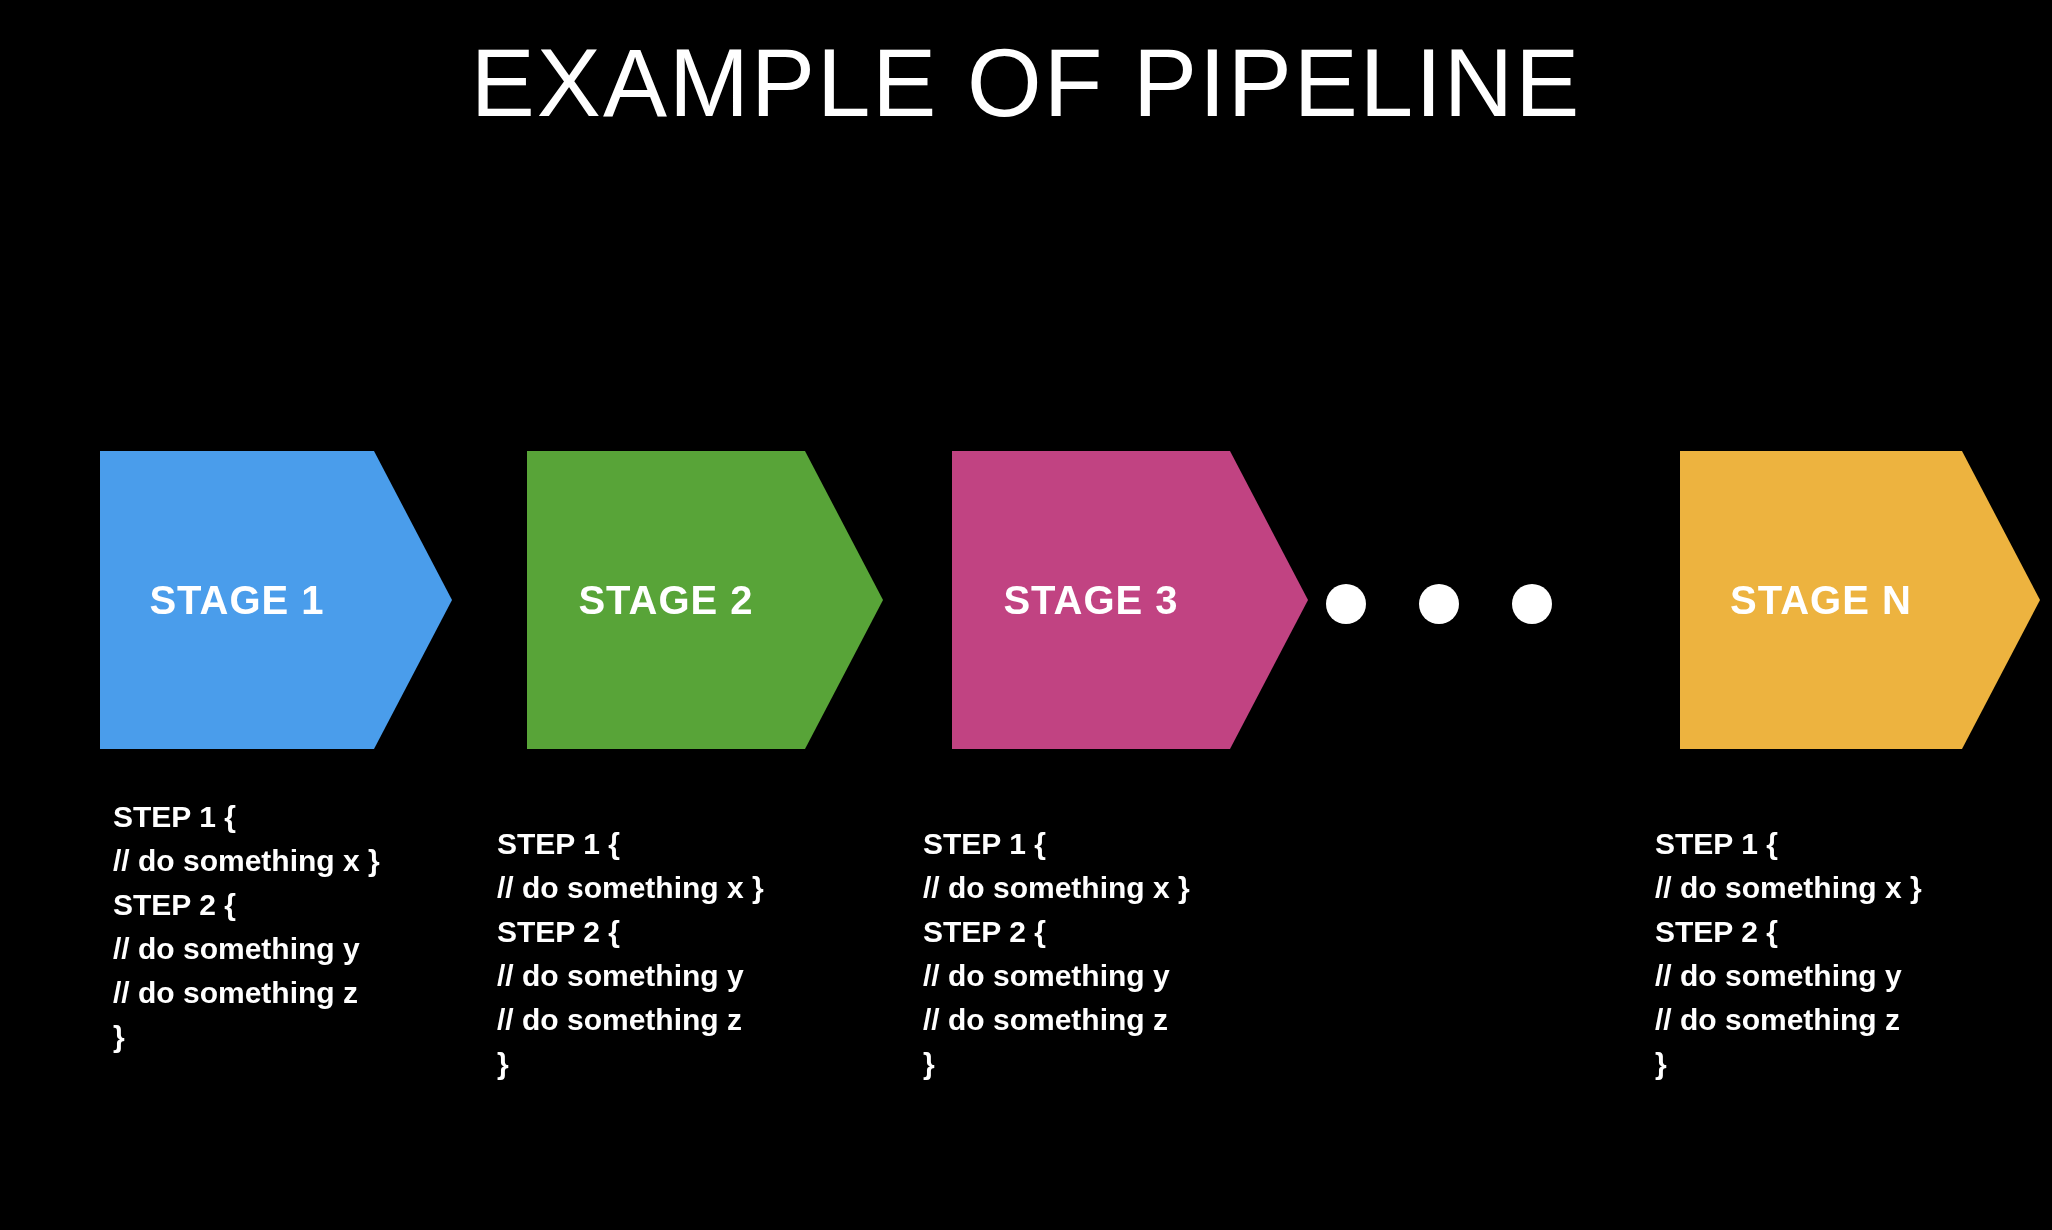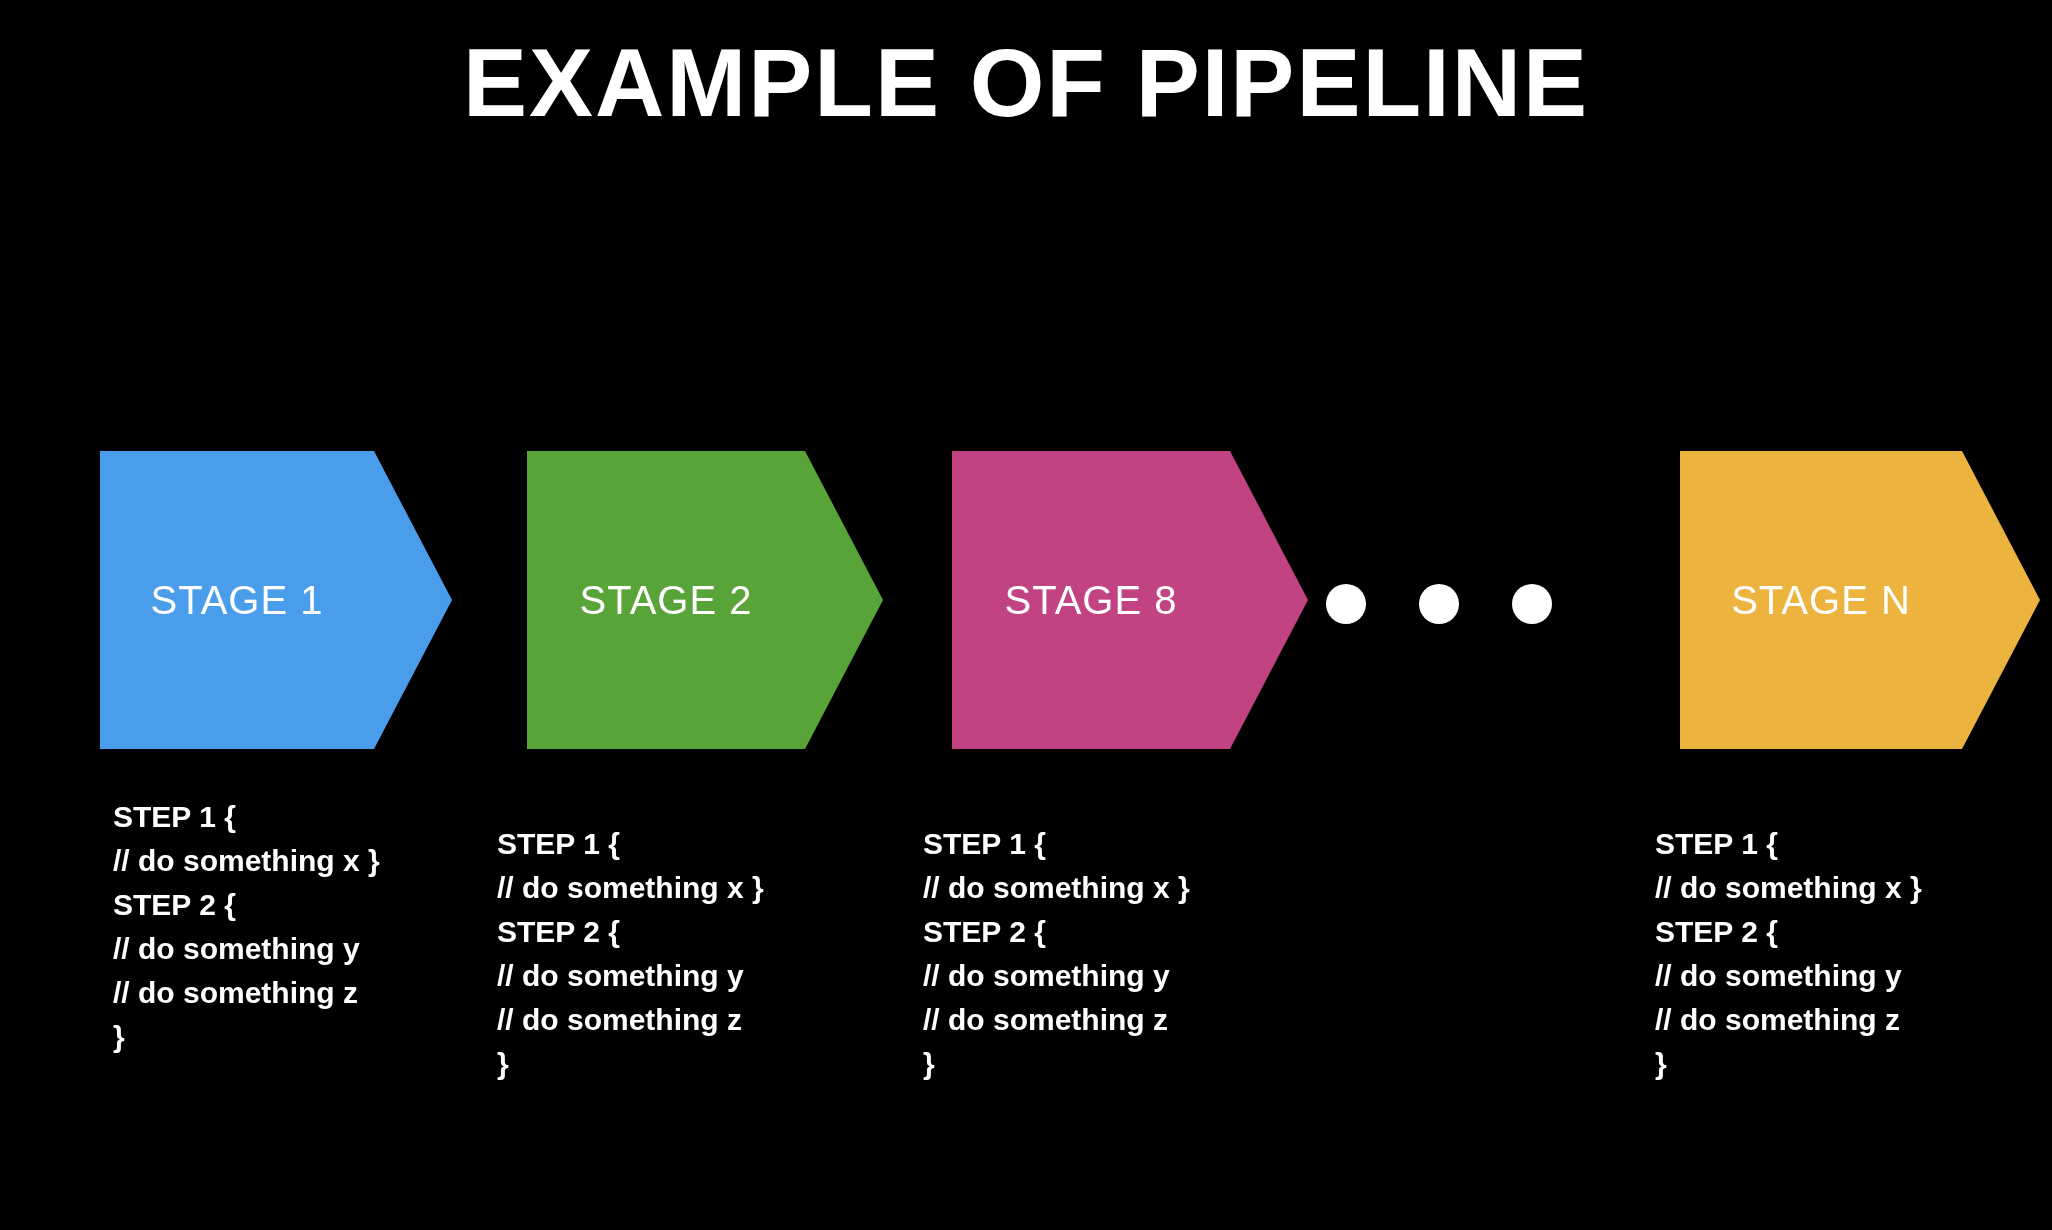--- a/index.html
+++ b/index.html
@@ -20,21 +20,21 @@
     background: #000000;
   }
   .title {
     position: absolute;
     top: 28px;
     left: 0;
     width: 100%;
     text-align: center;
     color: #ffffff;
     font-size: 96px;
-    font-weight: bold;
+    font-weight: normal;
     letter-spacing: 2px;
     white-space: nowrap;
   }
   .stage {
     position: absolute;
     top: 451px;
     height: 298px;
   }
   .stage-arrow {
     width: 100%;
@@ -42,21 +42,21 @@
     clip-path: polygon(0 0, calc(100% - 78px) 0, 100% 50%, calc(100% - 78px) 100%, 0 100%);
     display: flex;
     align-items: center;
     justify-content: center;
     padding-right: 78px;
     box-sizing: border-box;
   }
   .stage-label {
     color: #ffffff;
     font-size: 40px;
-    font-weight: normal;
+    font-weight: bold;
     letter-spacing: 1px;
     white-space: nowrap;
   }
   .steps {
     position: absolute;
     color: #ffffff;
     font-size: 30px;
     line-height: 44px;
     font-weight: bold;
     white-space: pre-line;
@@ -111,21 +111,21 @@
   </div>
   <div class="steps" id="steps-2">STEP 1 {
 // do something x }
 STEP 2 {
 // do something y
 // do something z
 }</div>
 
   <div class="stage" id="stage-3">
     <div class="stage-arrow" style="background-color: rgb(193, 67, 130);">
-      <span class="stage-label">STAGE 8</span>
+      <span class="stage-label">STAGE 3</span>
     </div>
   </div>
   <div class="steps" id="steps-3">STEP 1 {
 // do something x }
 STEP 2 {
 // do something y
 // do something z
 }</div>
 
   <div class="dots">

